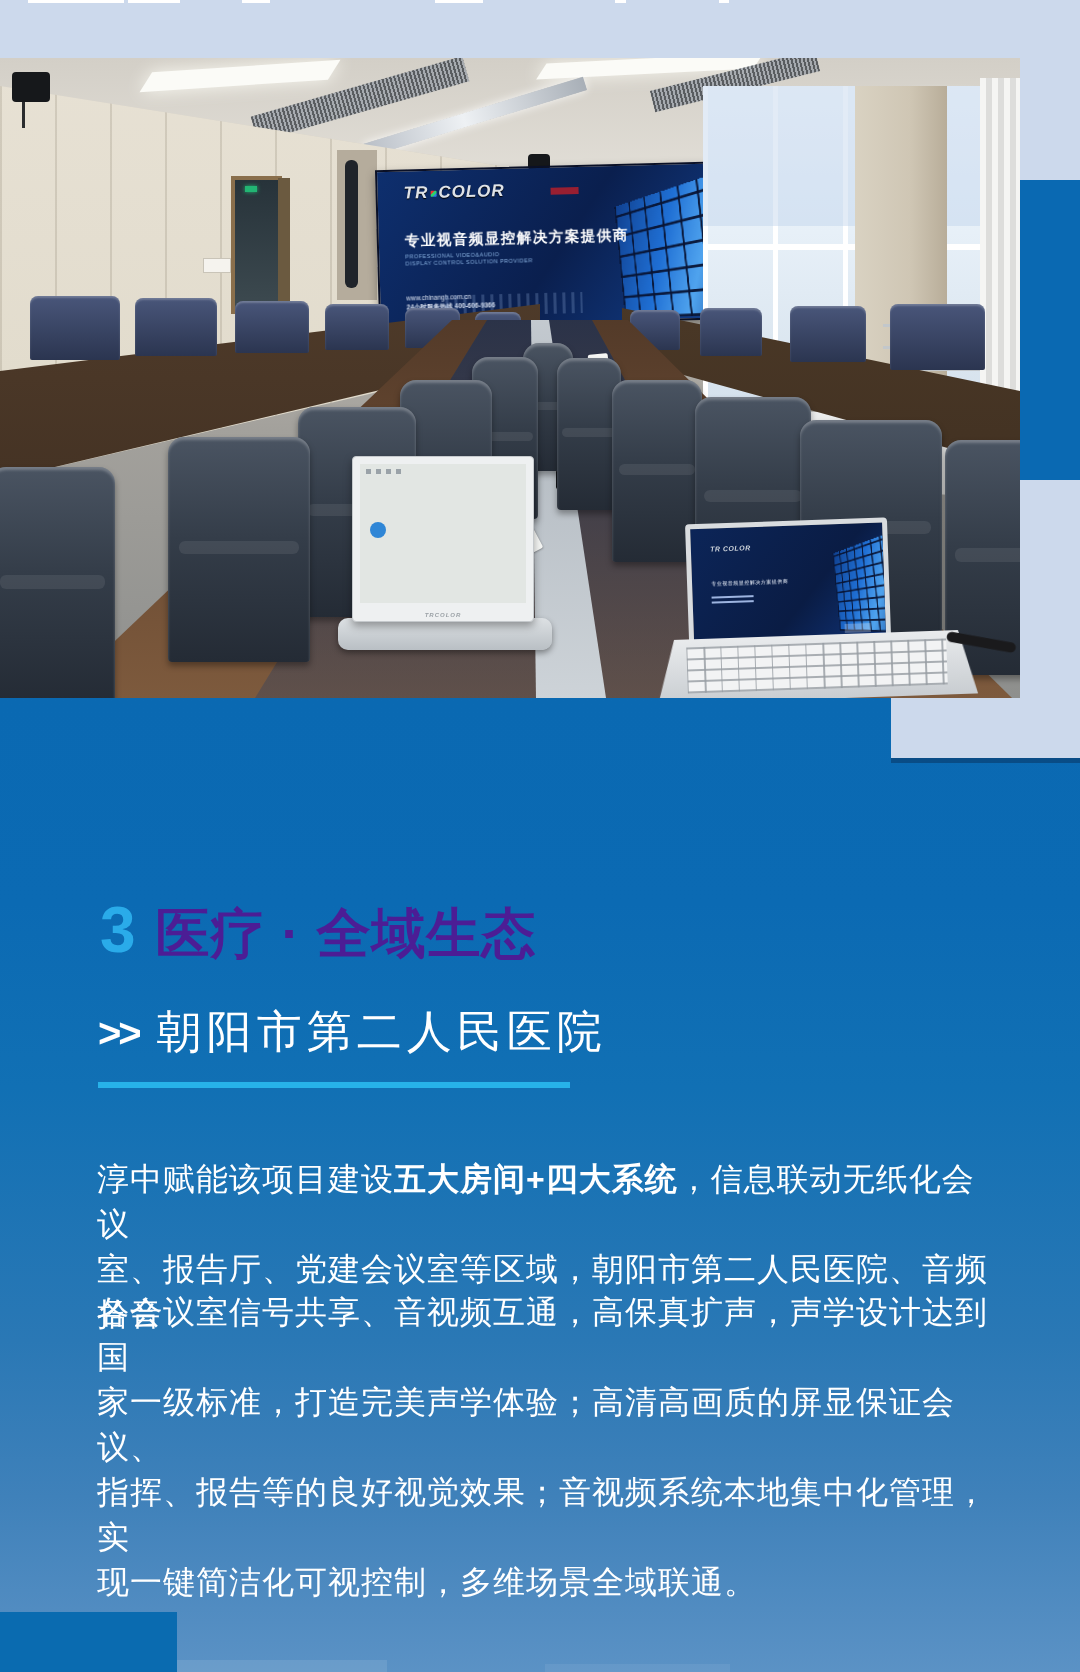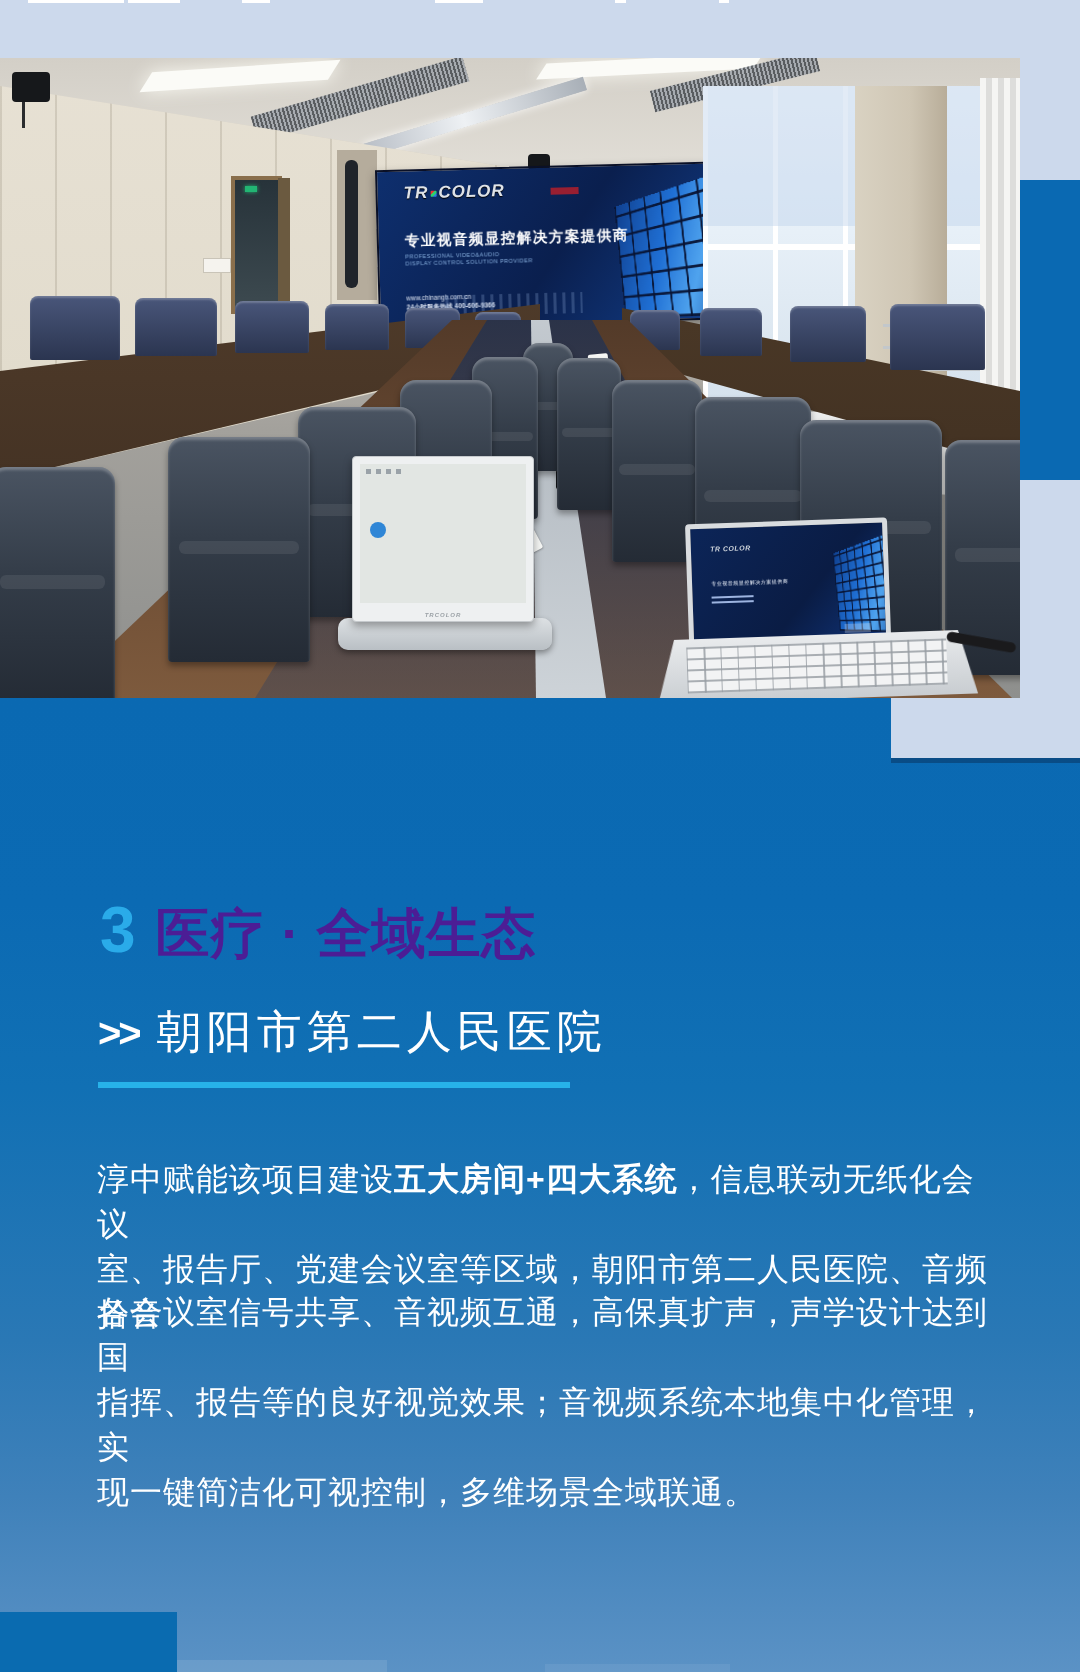--- a/index.html
+++ b/index.html
@@ -328,17 +328,18 @@
 
   <div class="abs divider"></div>
 
   <div class="abs para p1">
     <div><span>淳中赋能该项目建设</span><span class="b">五大房间+四大系统</span><span>，信息联动无纸化会议</span></div>
     <div>室、报告厅、党建会议室等区域，朝阳市第二人民医院、音频拾音</div>
   </div>
 
   <div class="abs para p2">
     <div>各会议室信号共享、音视频互通，高保真扩声，声学设计达到国</div>
+    <div>家一级标准，打造完美声学体验；高清高画质的屏显保证会议、</div>
     <div>指挥、报告等的良好视觉效果；音视频系统本地集中化管理，实</div>
     <div>现一键简洁化可视控制，多维场景全域联通。</div>
   </div>
 
 </div>
 
 </body></html>

